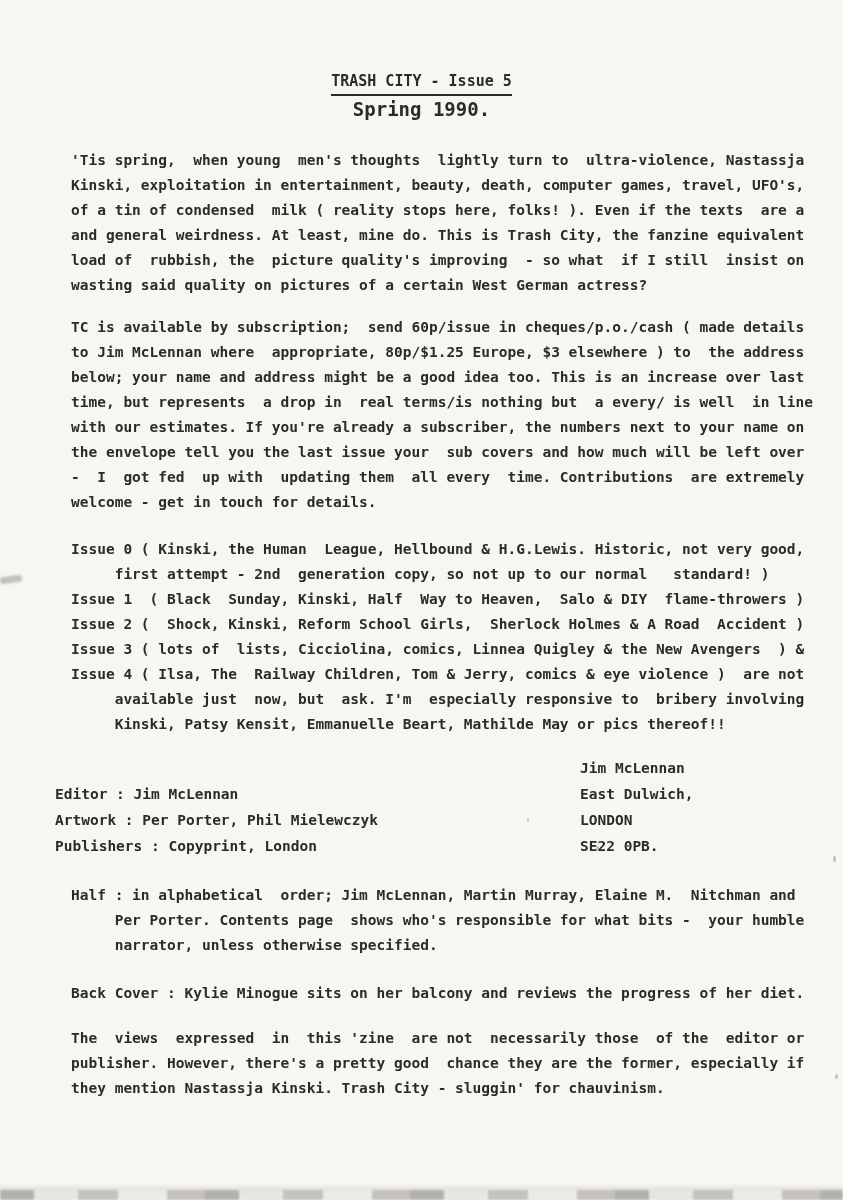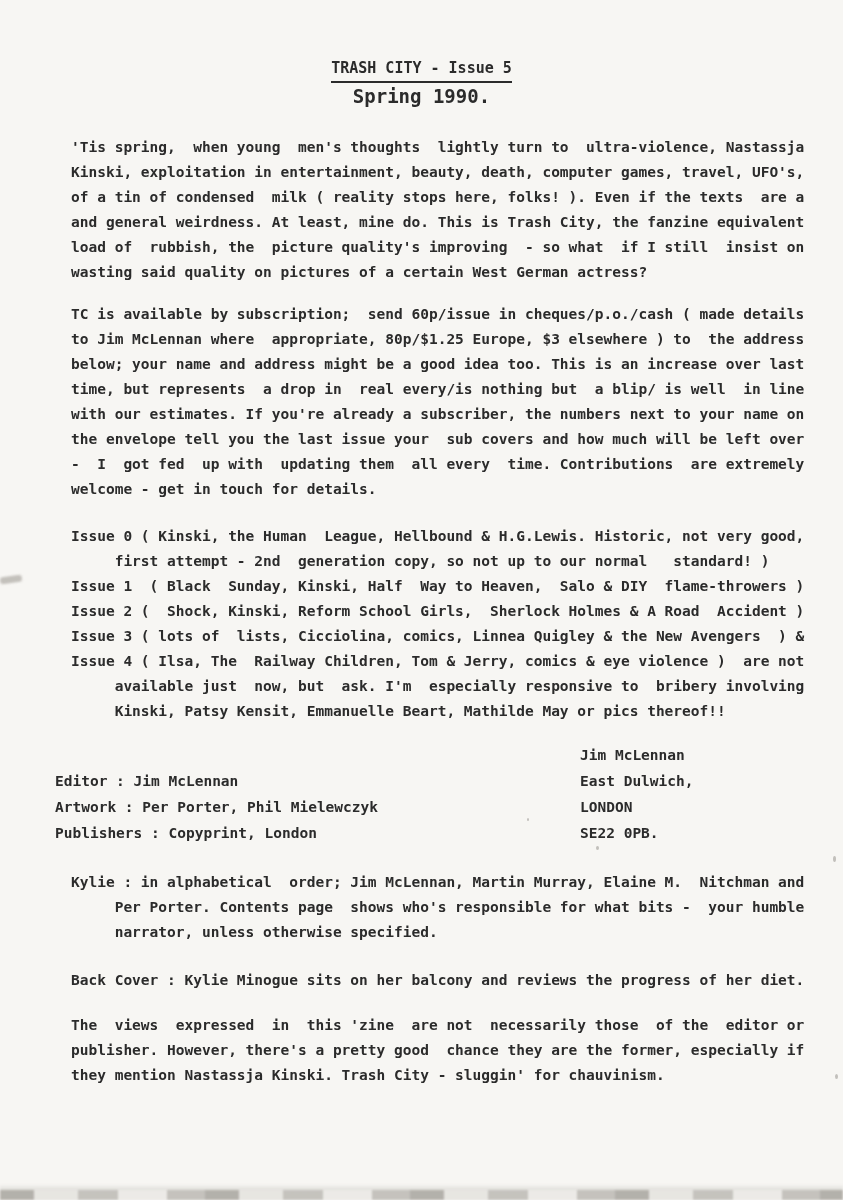--- a/index.html
+++ b/index.html
@@ -12,20 +12,21 @@
     overflow:hidden;
     box-sizing:border-box;
     padding:55px 0 0 55px;
   }
   .title-block{width:733px;text-align:center;}
   .title{
     display:inline-block;
     font-size:15px;line-height:26px;font-weight:bold;
     border-bottom:2px solid #2b2b2b;
     white-space:pre;
+    margin-top:13px;
   }
   .subtitle{font-size:19px;line-height:26px;font-weight:bold;white-space:pre;}
   .para{margin:16px;}
   .line{
     font-size:14.5px;line-height:25px;font-weight:bold;
     white-space:pre;min-height:25px;
   }
   .mt-intro{margin-top:26px;}
   .mt-sub{margin-top:17px;}
   .mt-issues{margin-top:22px;}
@@ -79,21 +80,21 @@
     <div class="line">of a tin of condensed  milk ( reality stops here, folks! ). Even if the texts  are a</div>
     <div class="line">and general weirdness. At least, mine do. This is Trash City, the fanzine equivalent</div>
     <div class="line">load of  rubbish, the  picture quality's improving  - so what  if I still  insist on</div>
     <div class="line">wasting said quality on pictures of a certain West German actress?</div>
   </section>
 
   <section class="para mt-sub">
     <div class="line">TC is available by subscription;  send 60p/issue in cheques/p.o./cash ( made details</div>
     <div class="line">to Jim McLennan where  appropriate, 80p/$1.25 Europe, $3 elsewhere ) to  the address</div>
     <div class="line">below; your name and address might be a good idea too. This is an increase over last</div>
-    <div class="line">time, but represents  a drop in  real every/is nothing but  a blip/ is well  in line</div>
+    <div class="line">time, but represents  a drop in  real terms/is nothing but  a every/ is well  in line</div>
     <div class="line">with our estimates. If you're already a subscriber, the numbers next to your name on</div>
     <div class="line">the envelope tell you the last issue your  sub covers and how much will be left over</div>
     <div class="line">-  I  got fed  up with  updating them  all every  time. Contributions  are extremely</div>
     <div class="line">welcome - get in touch for details.</div>
   </section>
 
   <section class="para mt-issues">
     <div class="line">Issue 0 ( Kinski, the Human  League, Hellbound &amp; H.G.Lewis. Historic, not very good,</div>
     <div class="line">     first attempt - 2nd  generation copy, so not up to our normal   standard! )</div>
     <div class="line">Issue 1  ( Black  Sunday, Kinski, Half  Way to Heaven,  Salo &amp; DIY  flame-throwers )</div>
@@ -113,21 +114,21 @@
     </div>
     <div>
       <div class="cline">Jim McLennan</div>
       <div class="cline">East Dulwich,</div>
       <div class="cline">LONDON</div>
       <div class="cline">SE22 0PB.</div>
     </div>
   </section>
 
   <section class="para mt-texts">
-    <div class="line">Kylie : in alphabetical  order; Jim McLennan, Martin Murray, Elaine M.  Nitchman and</div>
+    <div class="line">Half : in alphabetical  order; Jim McLennan, Martin Murray, Elaine M.  Nitchman and</div>
     <div class="line">     Per Porter. Contents page  shows who's responsible for what bits -  your humble</div>
     <div class="line">     narrator, unless otherwise specified.</div>
   </section>
 
   <section class="para mt-back">
     <div class="line">Back Cover : Kylie Minogue sits on her balcony and reviews the progress of her diet.</div>
   </section>
 
   <section class="para mt-close">
     <div class="line">The  views  expressed  in  this 'zine  are not  necessarily those  of the  editor or</div>

